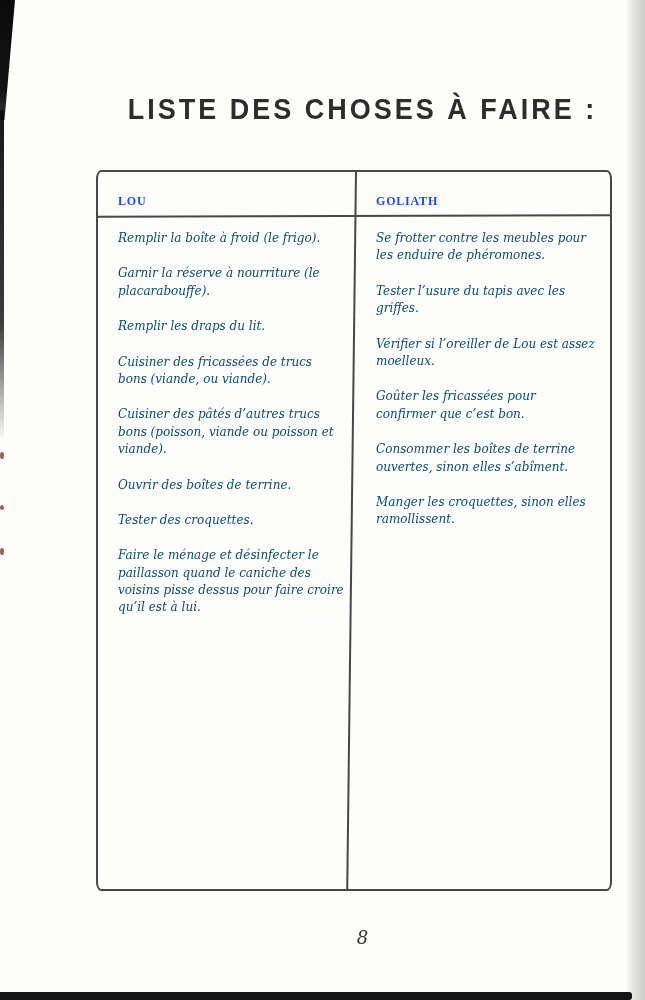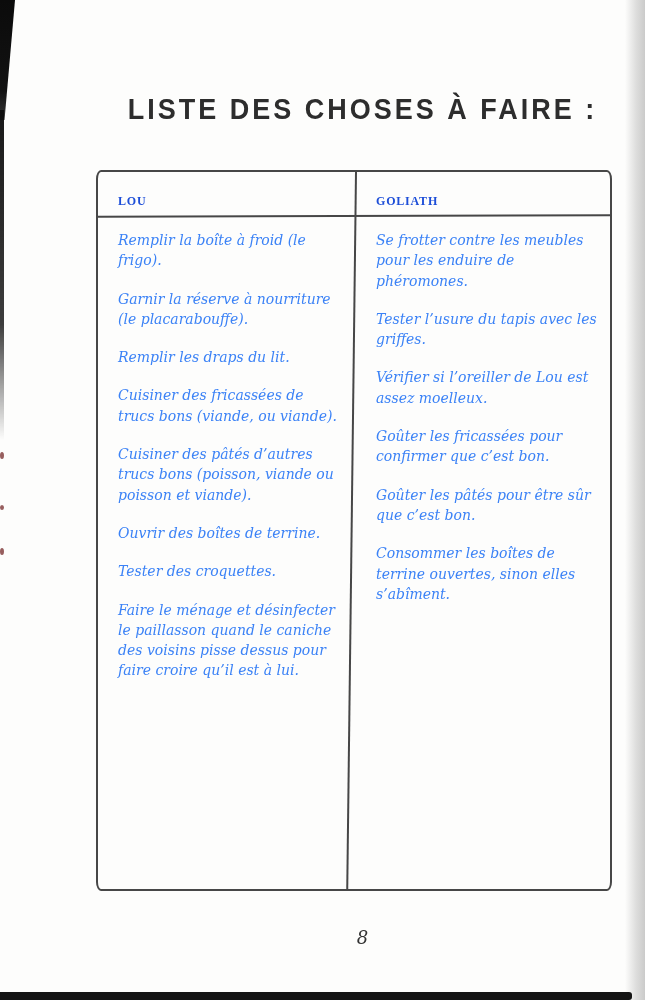--- a/index.html
+++ b/index.html
@@ -72,22 +72,22 @@
   .col-header.right{left:278px;}
   .col-body{
     position:absolute;top:58px;
   }
   .col-body.left{left:20px;width:226px;}
   .col-body.right{left:278px;width:222px;}
   .item{
     margin:0 0 18px 0;
     font-family:"DejaVu Serif", serif;
     font-style:italic;
-    font-size:14px;line-height:1.45;
-    color:#3b82f6;
+    font-size:12px;line-height:1.45;
+    color:#0c4a6e;
   }
   .page-number{
     position:absolute;top:927px;left:80px;right:0;
     text-align:center;
     font-family:"DejaVu Serif", serif;font-style:italic;
     font-size:18px;color:#333;
   }
 </style>
 </head>
 <body>
@@ -112,22 +112,22 @@
       <p class="item">Ouvrir des boîtes de terrine.</p>
       <p class="item">Tester des croquettes.</p>
       <p class="item">Faire le ménage et désinfecter le paillasson quand le caniche des voisins pisse dessus pour faire croire qu’il est à lui.</p>
     </div>
 
     <div class="col-body right">
       <p class="item">Se frotter contre les meubles pour les enduire de phéromones.</p>
       <p class="item">Tester l’usure du tapis avec les griffes.</p>
       <p class="item">Vérifier si l’oreiller de Lou est assez moelleux.</p>
       <p class="item">Goûter les fricassées pour confirmer que c’est bon.</p>
-      <p class="item">Goûter les pâtés pour être sûr que c’est bon.</p>
       <p class="item">Consommer les boîtes de terrine ouvertes, sinon elles s’abîment.</p>
+      <p class="item">Manger les croquettes, sinon elles ramollissent.</p>
     </div>
   </div>
 
   <div class="page-number">8</div>
 
   <div class="edge-left-wedge"></div>
   <div class="edge-left-line"></div>
   <div class="speck s1"></div>
   <div class="speck s2"></div>
   <div class="speck s3"></div>

